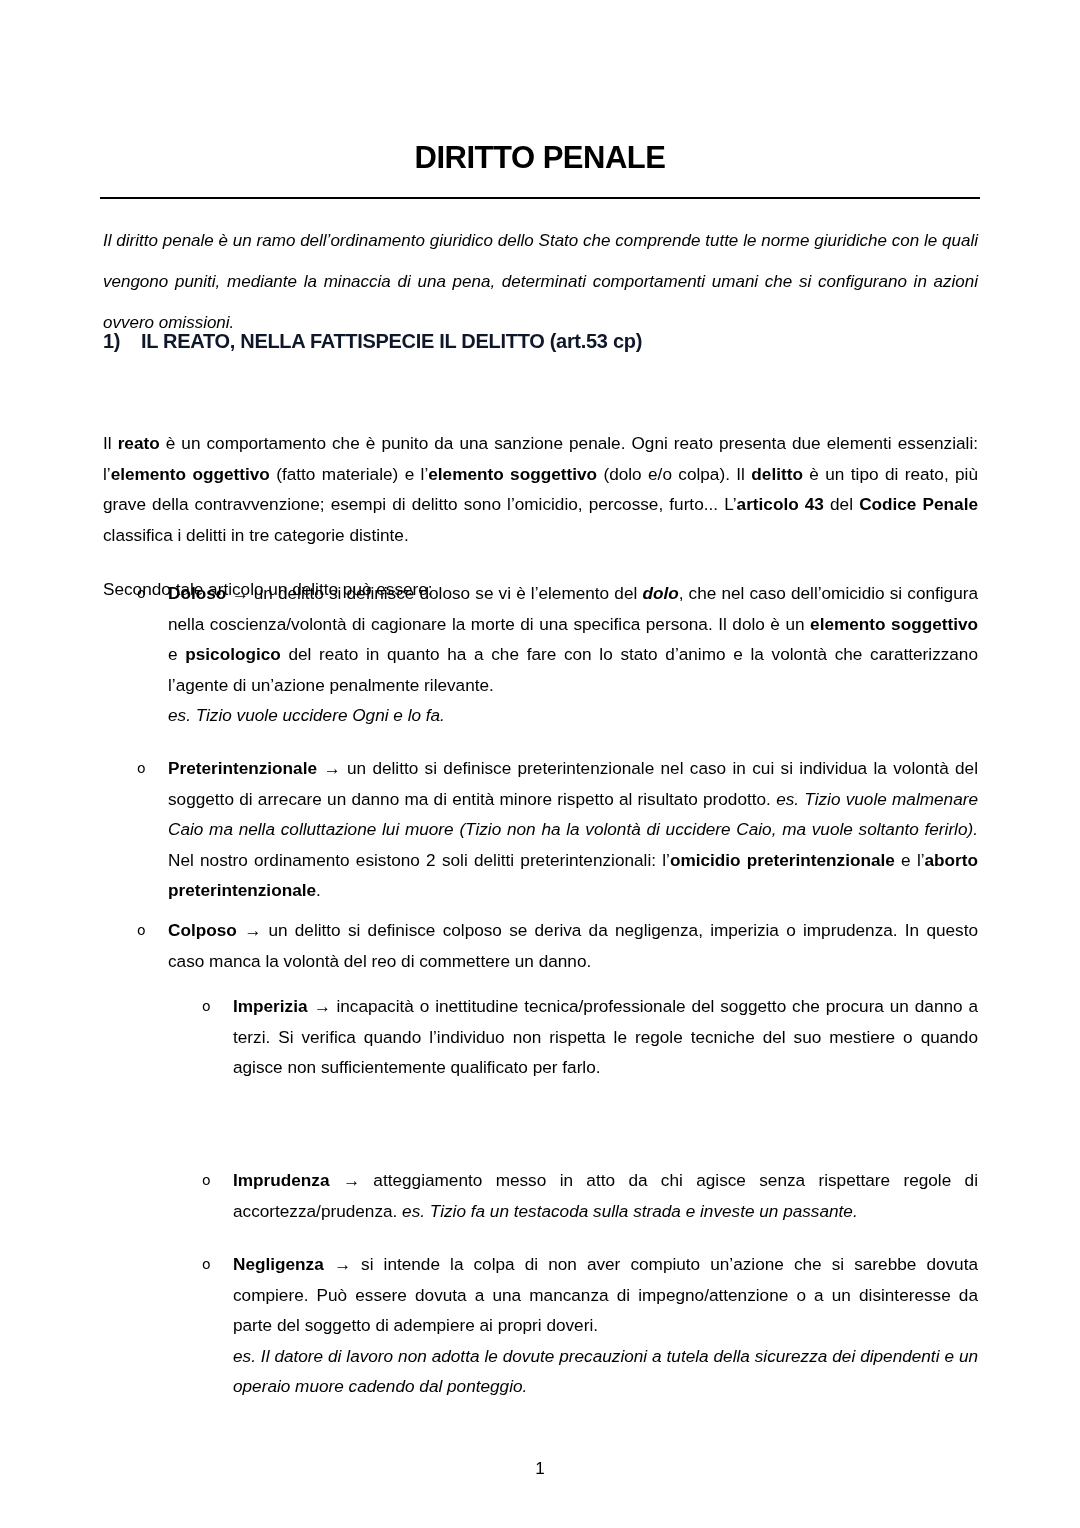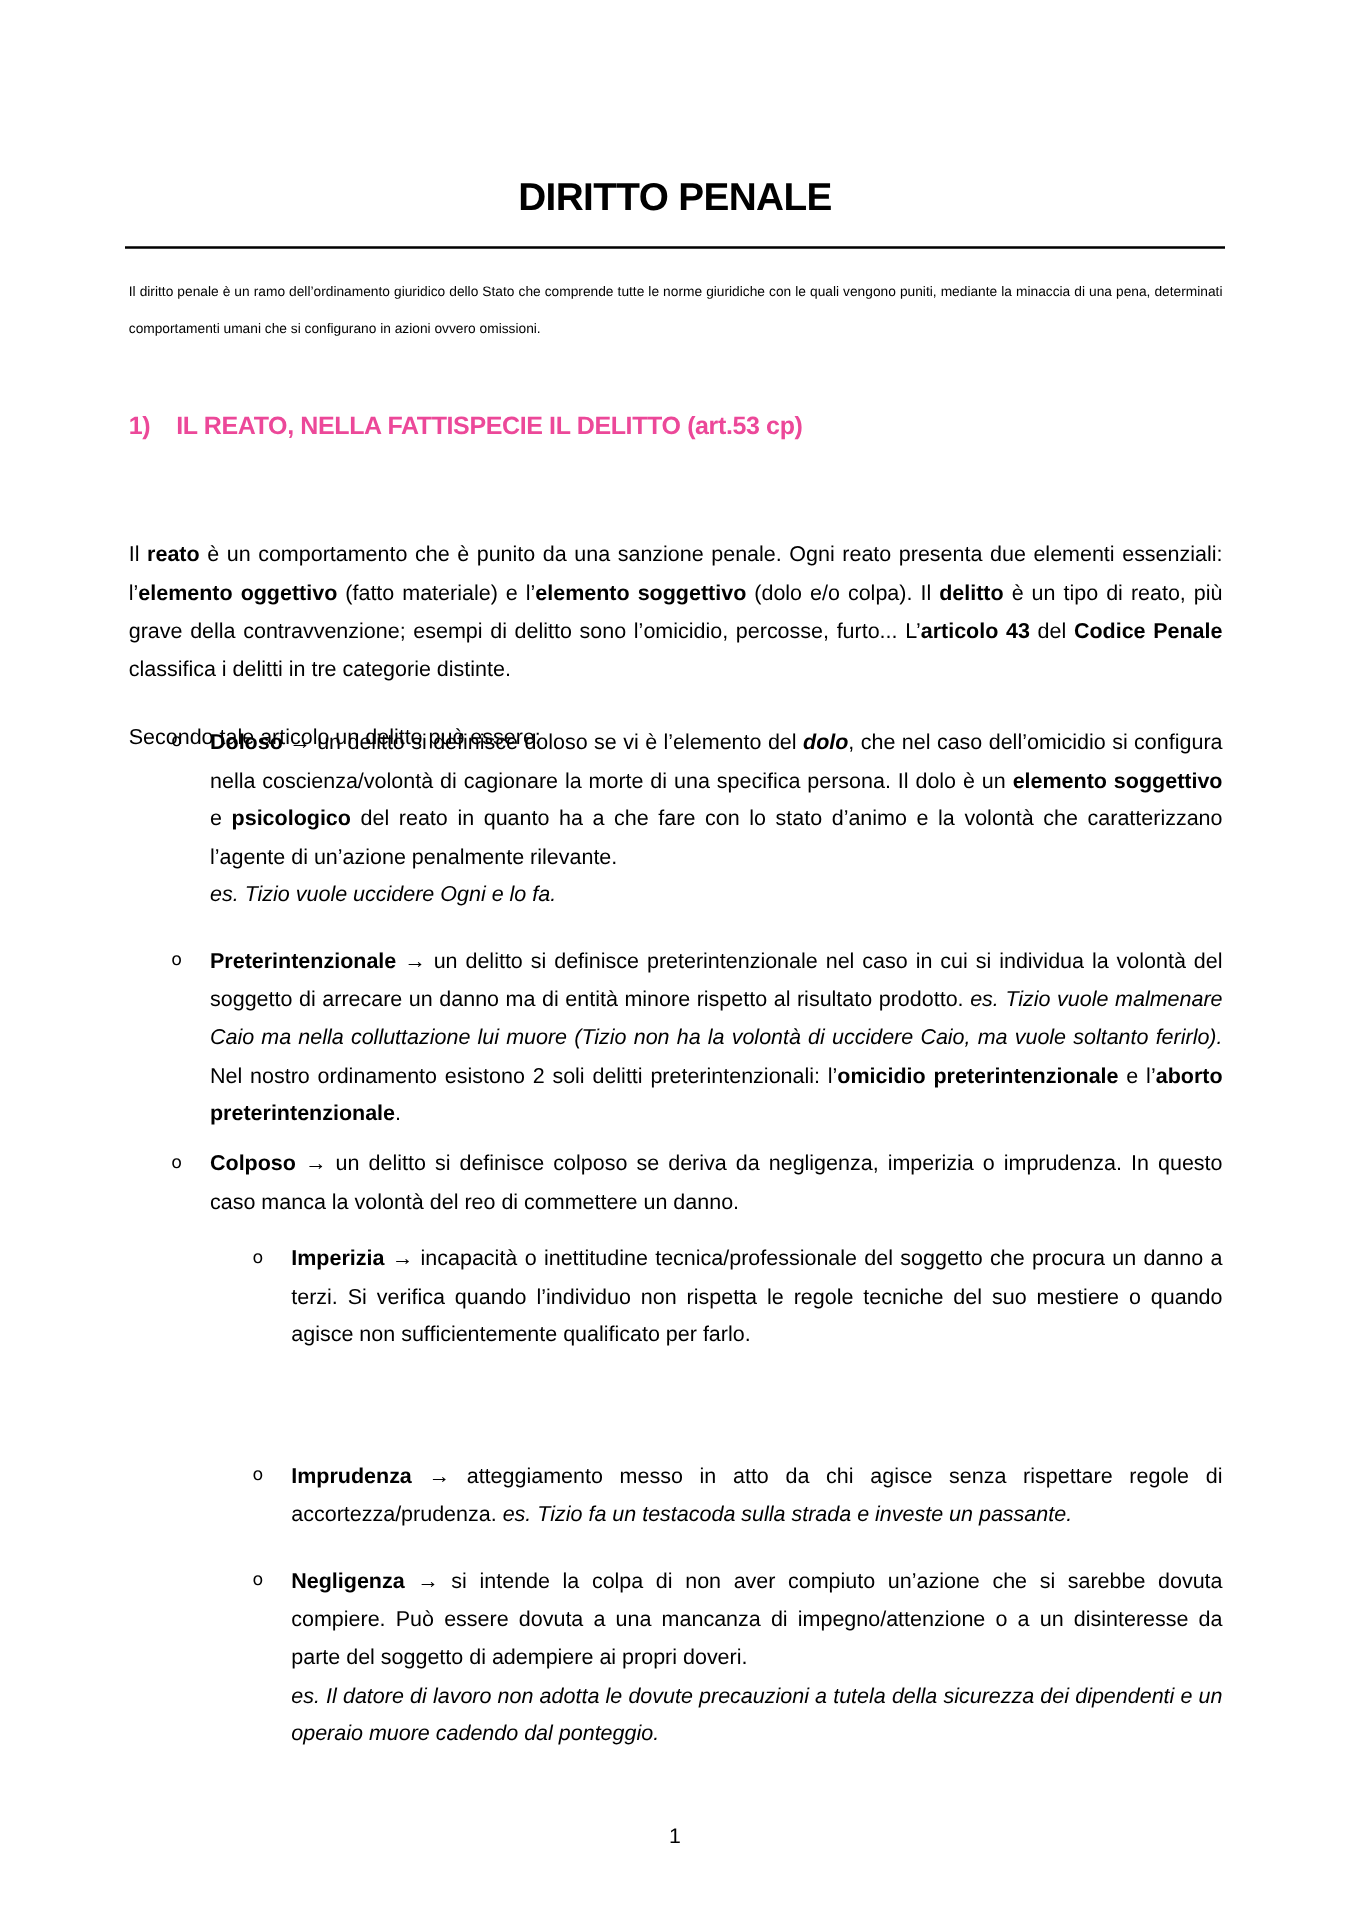--- a/index.html
+++ b/index.html
@@ -10,26 +10,26 @@
       text-align: center; font-family: "Liberation Sans", sans-serif;
       font-weight: bold; font-size: 31px; letter-spacing: -0.5px; margin: 0;
     }
     .rule { position: absolute; left: 100px; width: 880px; top: 185px; height: 0; border-top: 2.5px solid #000; }
     .body-text {
       font-family: "Liberation Sans", sans-serif; font-size: 17.2px; line-height: 30.5px;
       text-align: justify; margin: 0;
     }
     .intro {
       position: absolute; left: 103px; width: 875px; top: 208px;
-      font-size: 11px; line-height: 29px;
+      font-style: italic; font-size: 17px; line-height: 41px;
     }
     .h1 {
       position: absolute; left: 103px; top: 318px; margin: 0;
       font-family: "Liberation Sans", sans-serif; font-weight: bold; font-size: 20px;
-      color: #ec4899; letter-spacing: -0.3px;
+      color: #0f172a; letter-spacing: -0.3px;
     }
     .h1 .num { display: inline-block; width: 38px; }
     .p1 { position: absolute; left: 103px; width: 875px; top: 368px; margin-top: 48px; }
     .p2 { position: absolute; left: 103px; top: 515px; margin-top: 47px; }
     .list { position: absolute; left: 0; top: 0; width: 1080px; }
     .item { position: absolute; }
     .item .bullet {
       position: absolute; left: -31px; top: 0; font-family: "DejaVu Sans", sans-serif;
       font-size: 14px; line-height: 30.5px;
     }

